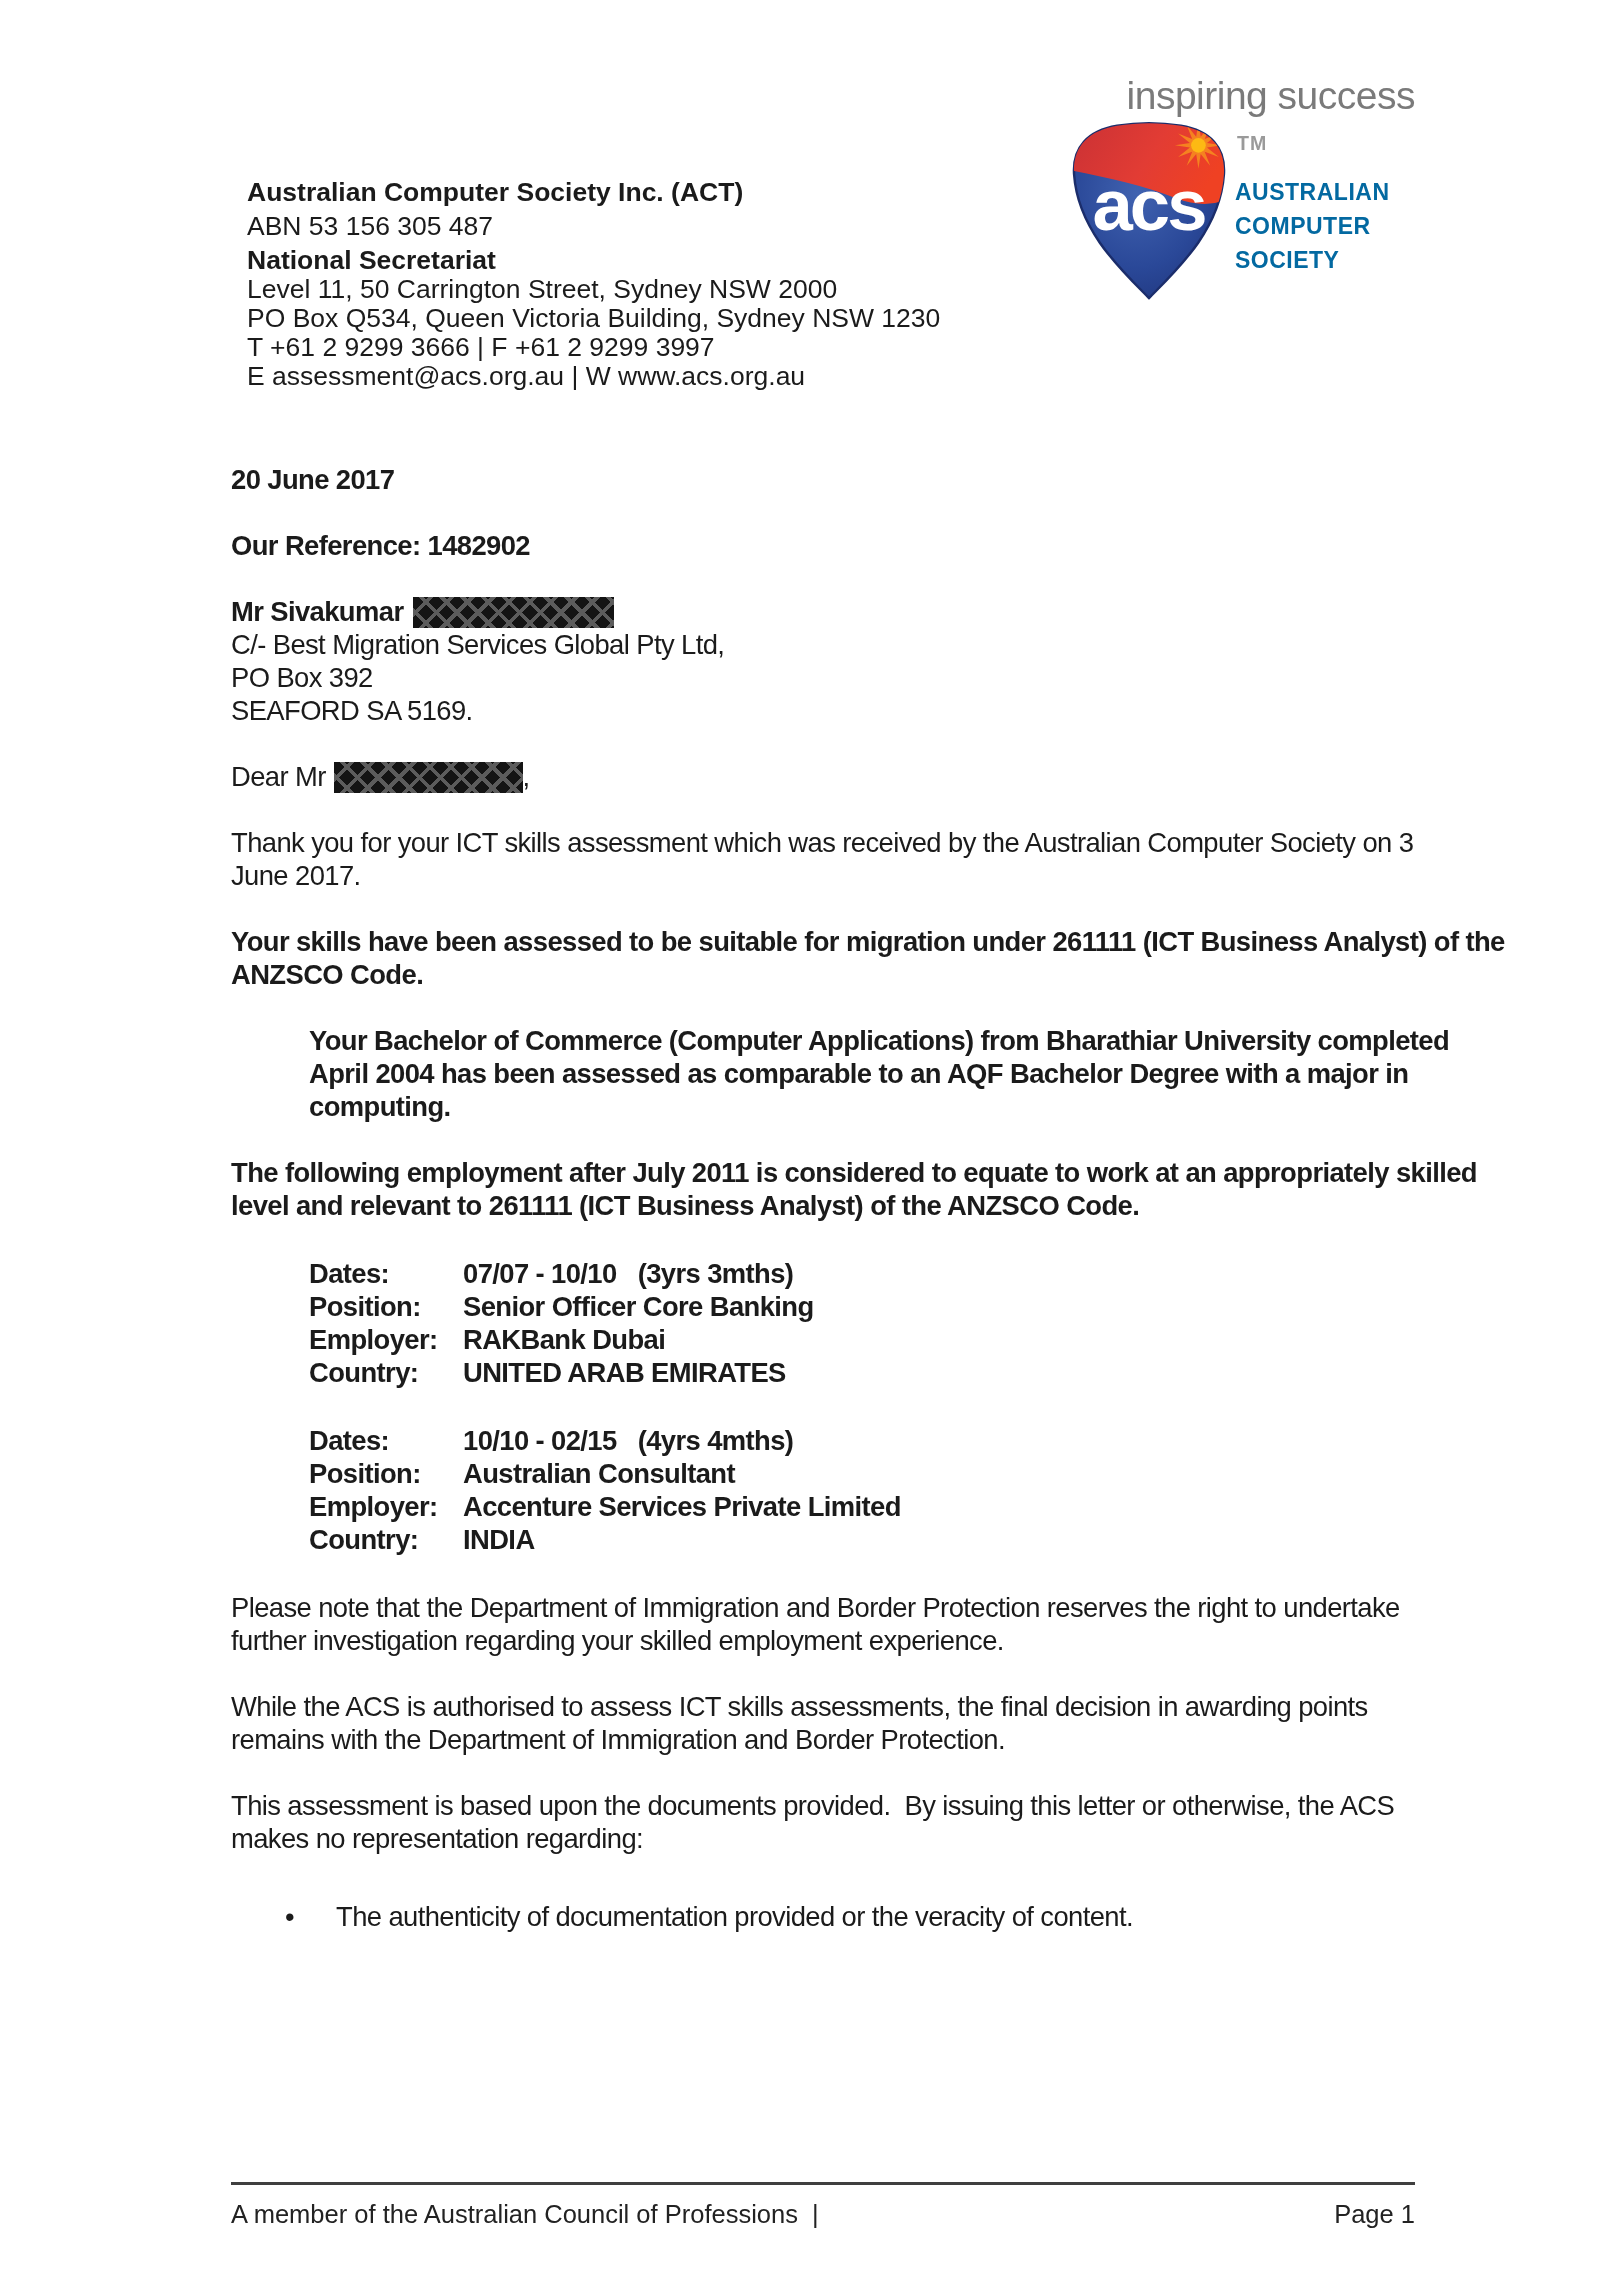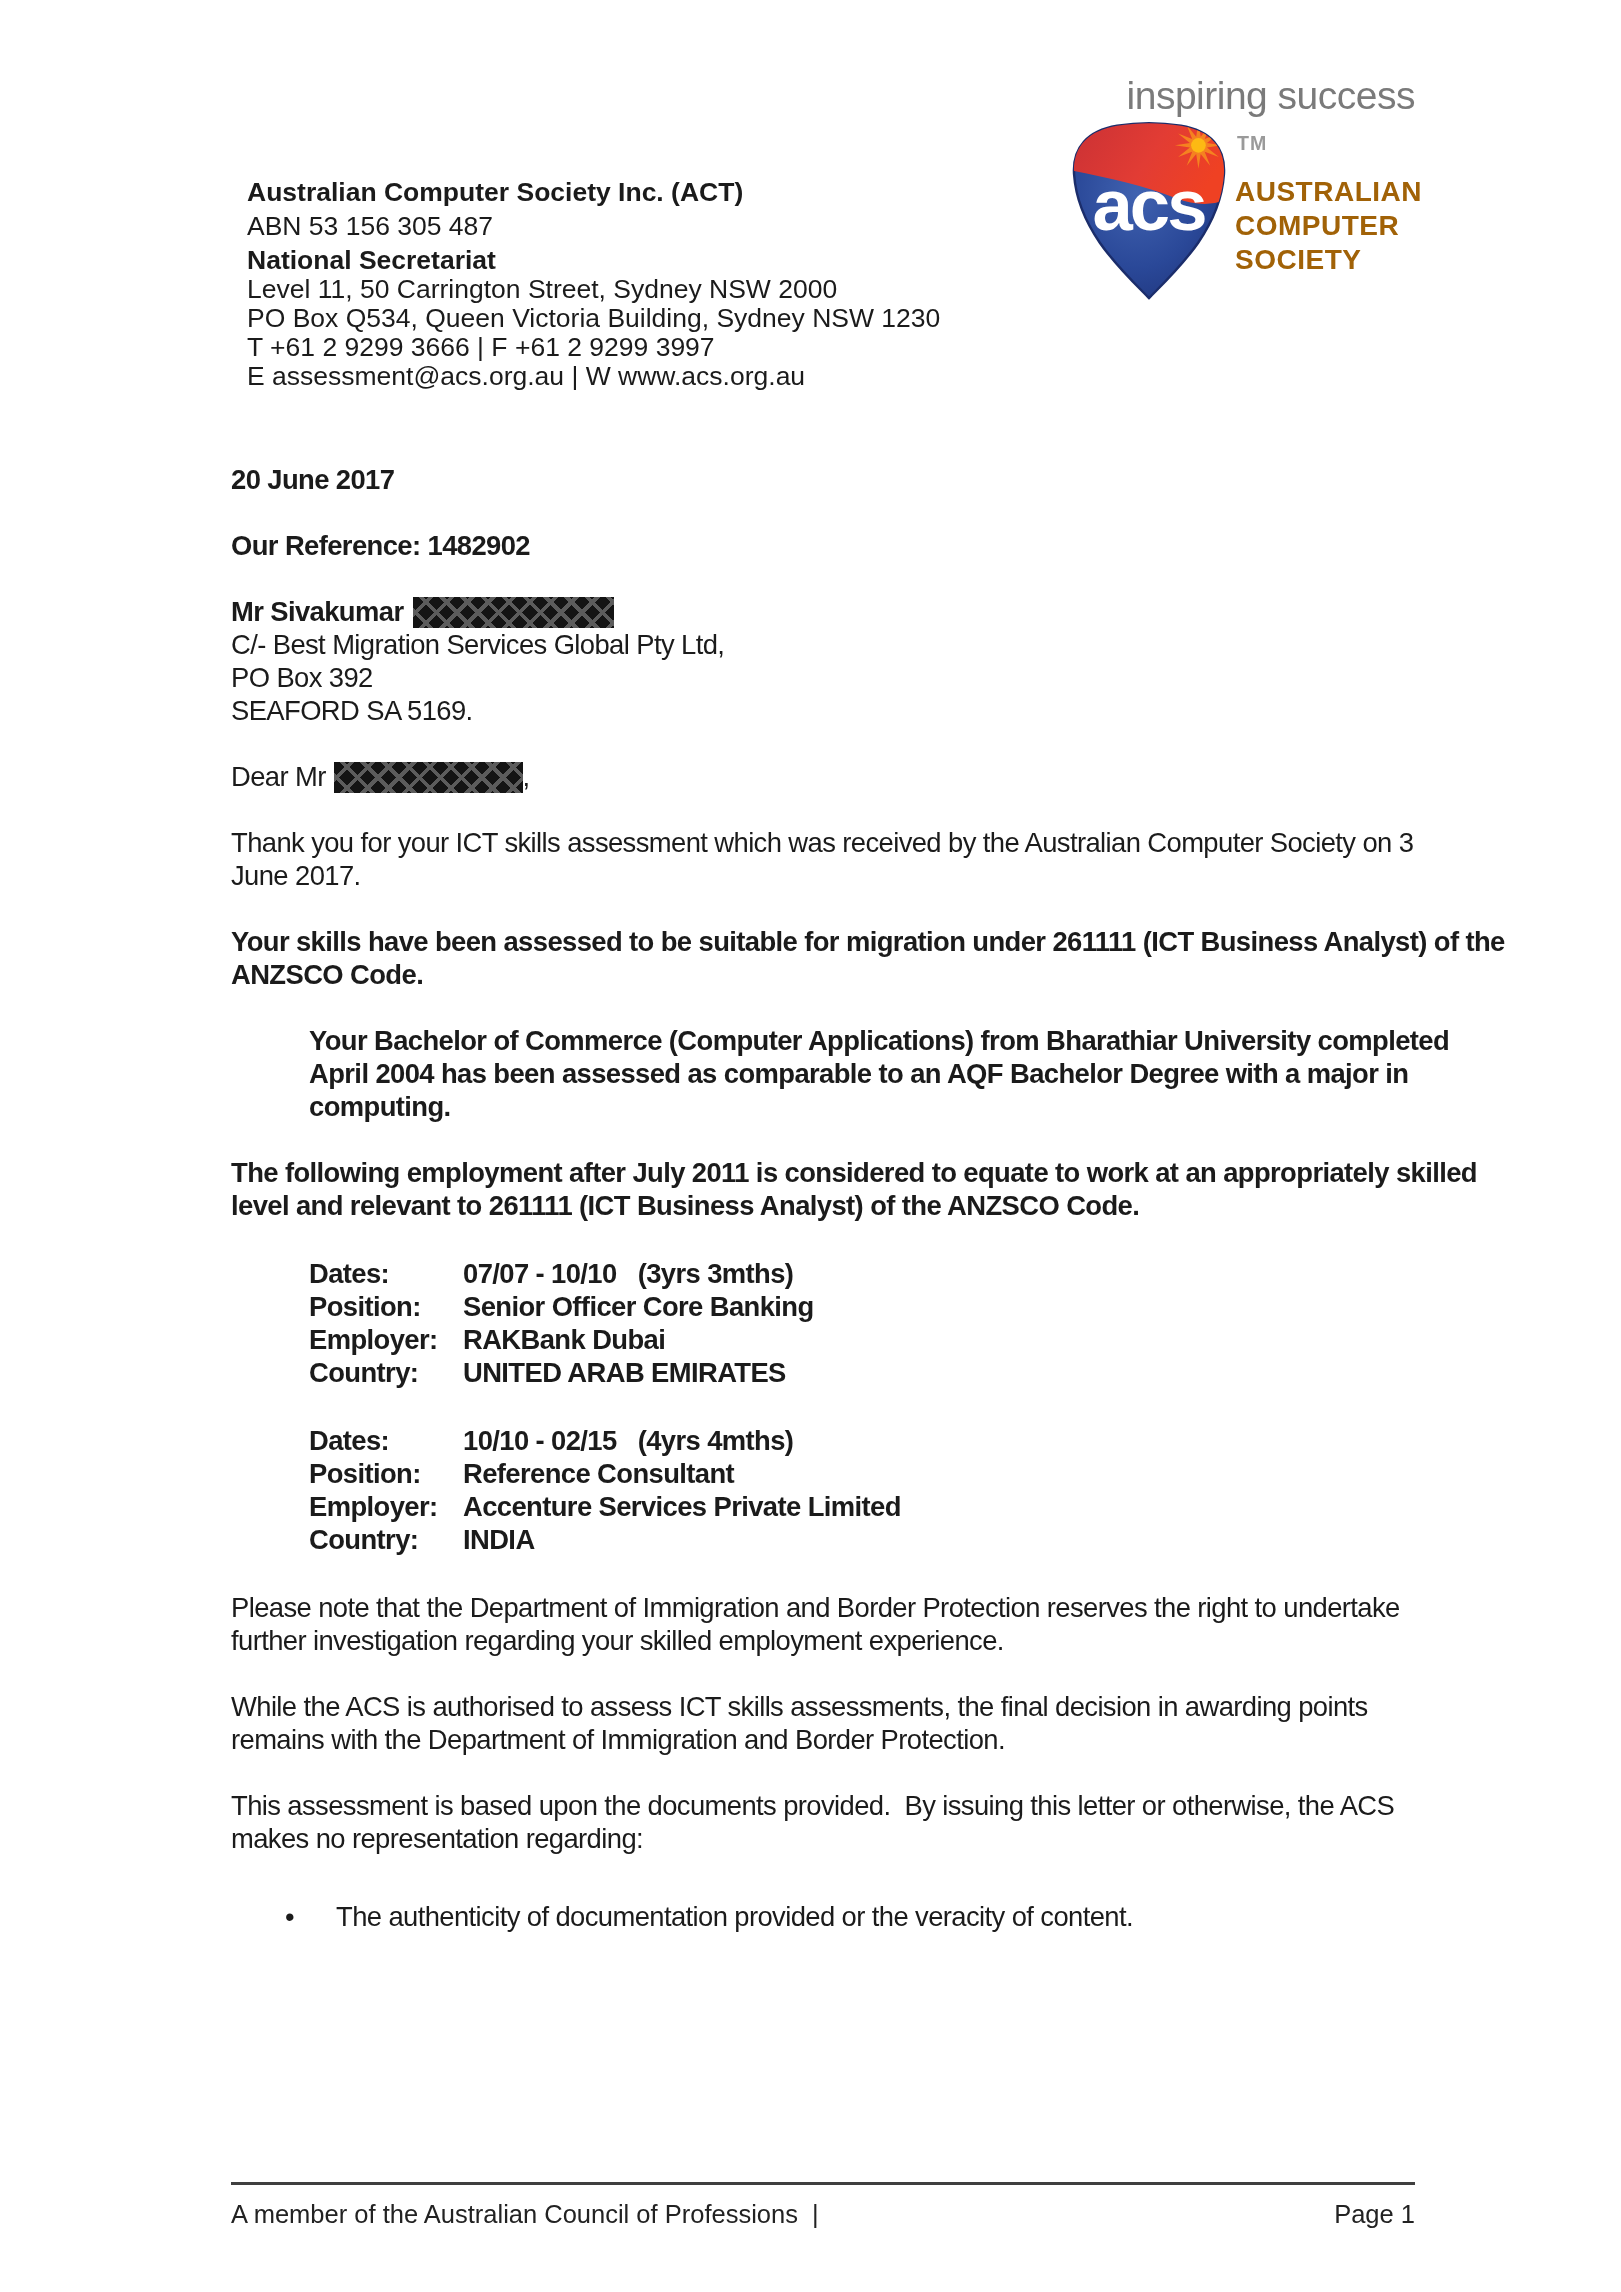--- a/index.html
+++ b/index.html
@@ -22,21 +22,21 @@
     color:#7a7a7a;
     text-align:right;
   }
   .sender{margin-top:58px;font-size:26.5px;line-height:29px;margin-left:16px;}
   .sender .b{font-weight:bold;}
   .sender .org,.sender .abn{margin-bottom:4.9px;}
 
   .logo{position:absolute;left:1068px;top:110px;width:510px;height:206px;}
   .logo svg{position:absolute;left:0;top:5.9px;}
   .logo .tm{position:absolute;left:169px;top:21.6px;font-size:19.6px;font-weight:bold;color:#9a9a9a;letter-spacing:1px;}
-  .logo .orgname{position:absolute;left:167px;top:65px;font-size:28px;font-weight:bold;line-height:34px;color:#a16207;letter-spacing:0.5px;}
+  .logo .orgname{position:absolute;left:167px;top:65px;font-size:23px;font-weight:bold;line-height:34px;color:#0369a1;letter-spacing:0.5px;}
 
   
   .body-text{font-size:27.4px;line-height:33px;letter-spacing:-0.6px;}
   .lines{white-space:pre;}
   .b{font-weight:bold;}
   .l-date{margin-top:72px;}
   .l-ref{margin-top:33px;}
   .l-recipient{margin-top:33px;}
   .l-dear{margin-top:33px;}
   .p-thanks{margin-top:33px;}
@@ -156,21 +156,21 @@
 
       <div class="emp-block">
         <div class="emp-row"><span class="emp-label">Dates:</span><span class="emp-value">07/07 - 10/10   (3yrs 3mths)</span></div>
         <div class="emp-row"><span class="emp-label">Position:</span><span class="emp-value">Senior Officer Core Banking</span></div>
         <div class="emp-row"><span class="emp-label">Employer:</span><span class="emp-value">RAKBank Dubai</span></div>
         <div class="emp-row"><span class="emp-label">Country:</span><span class="emp-value">UNITED ARAB EMIRATES</span></div>
       </div>
 
       <div class="emp-block">
         <div class="emp-row"><span class="emp-label">Dates:</span><span class="emp-value">10/10 - 02/15   (4yrs 4mths)</span></div>
-        <div class="emp-row"><span class="emp-label">Position:</span><span class="emp-value">Reference Consultant</span></div>
+        <div class="emp-row"><span class="emp-label">Position:</span><span class="emp-value">Australian Consultant</span></div>
         <div class="emp-row"><span class="emp-label">Employer:</span><span class="emp-value">Accenture Services Private Limited</span></div>
         <div class="emp-row"><span class="emp-label">Country:</span><span class="emp-value">INDIA</span></div>
       </div>
 
       <div class="p-please lines">Please note that the Department of Immigration and Border Protection reserves the right to undertake
 further investigation regarding your skilled employment experience.</div>
 
       <div class="p-while lines">While the ACS is authorised to assess ICT skills assessments, the final decision in awarding points
 remains with the Department of Immigration and Border Protection.</div>
 

